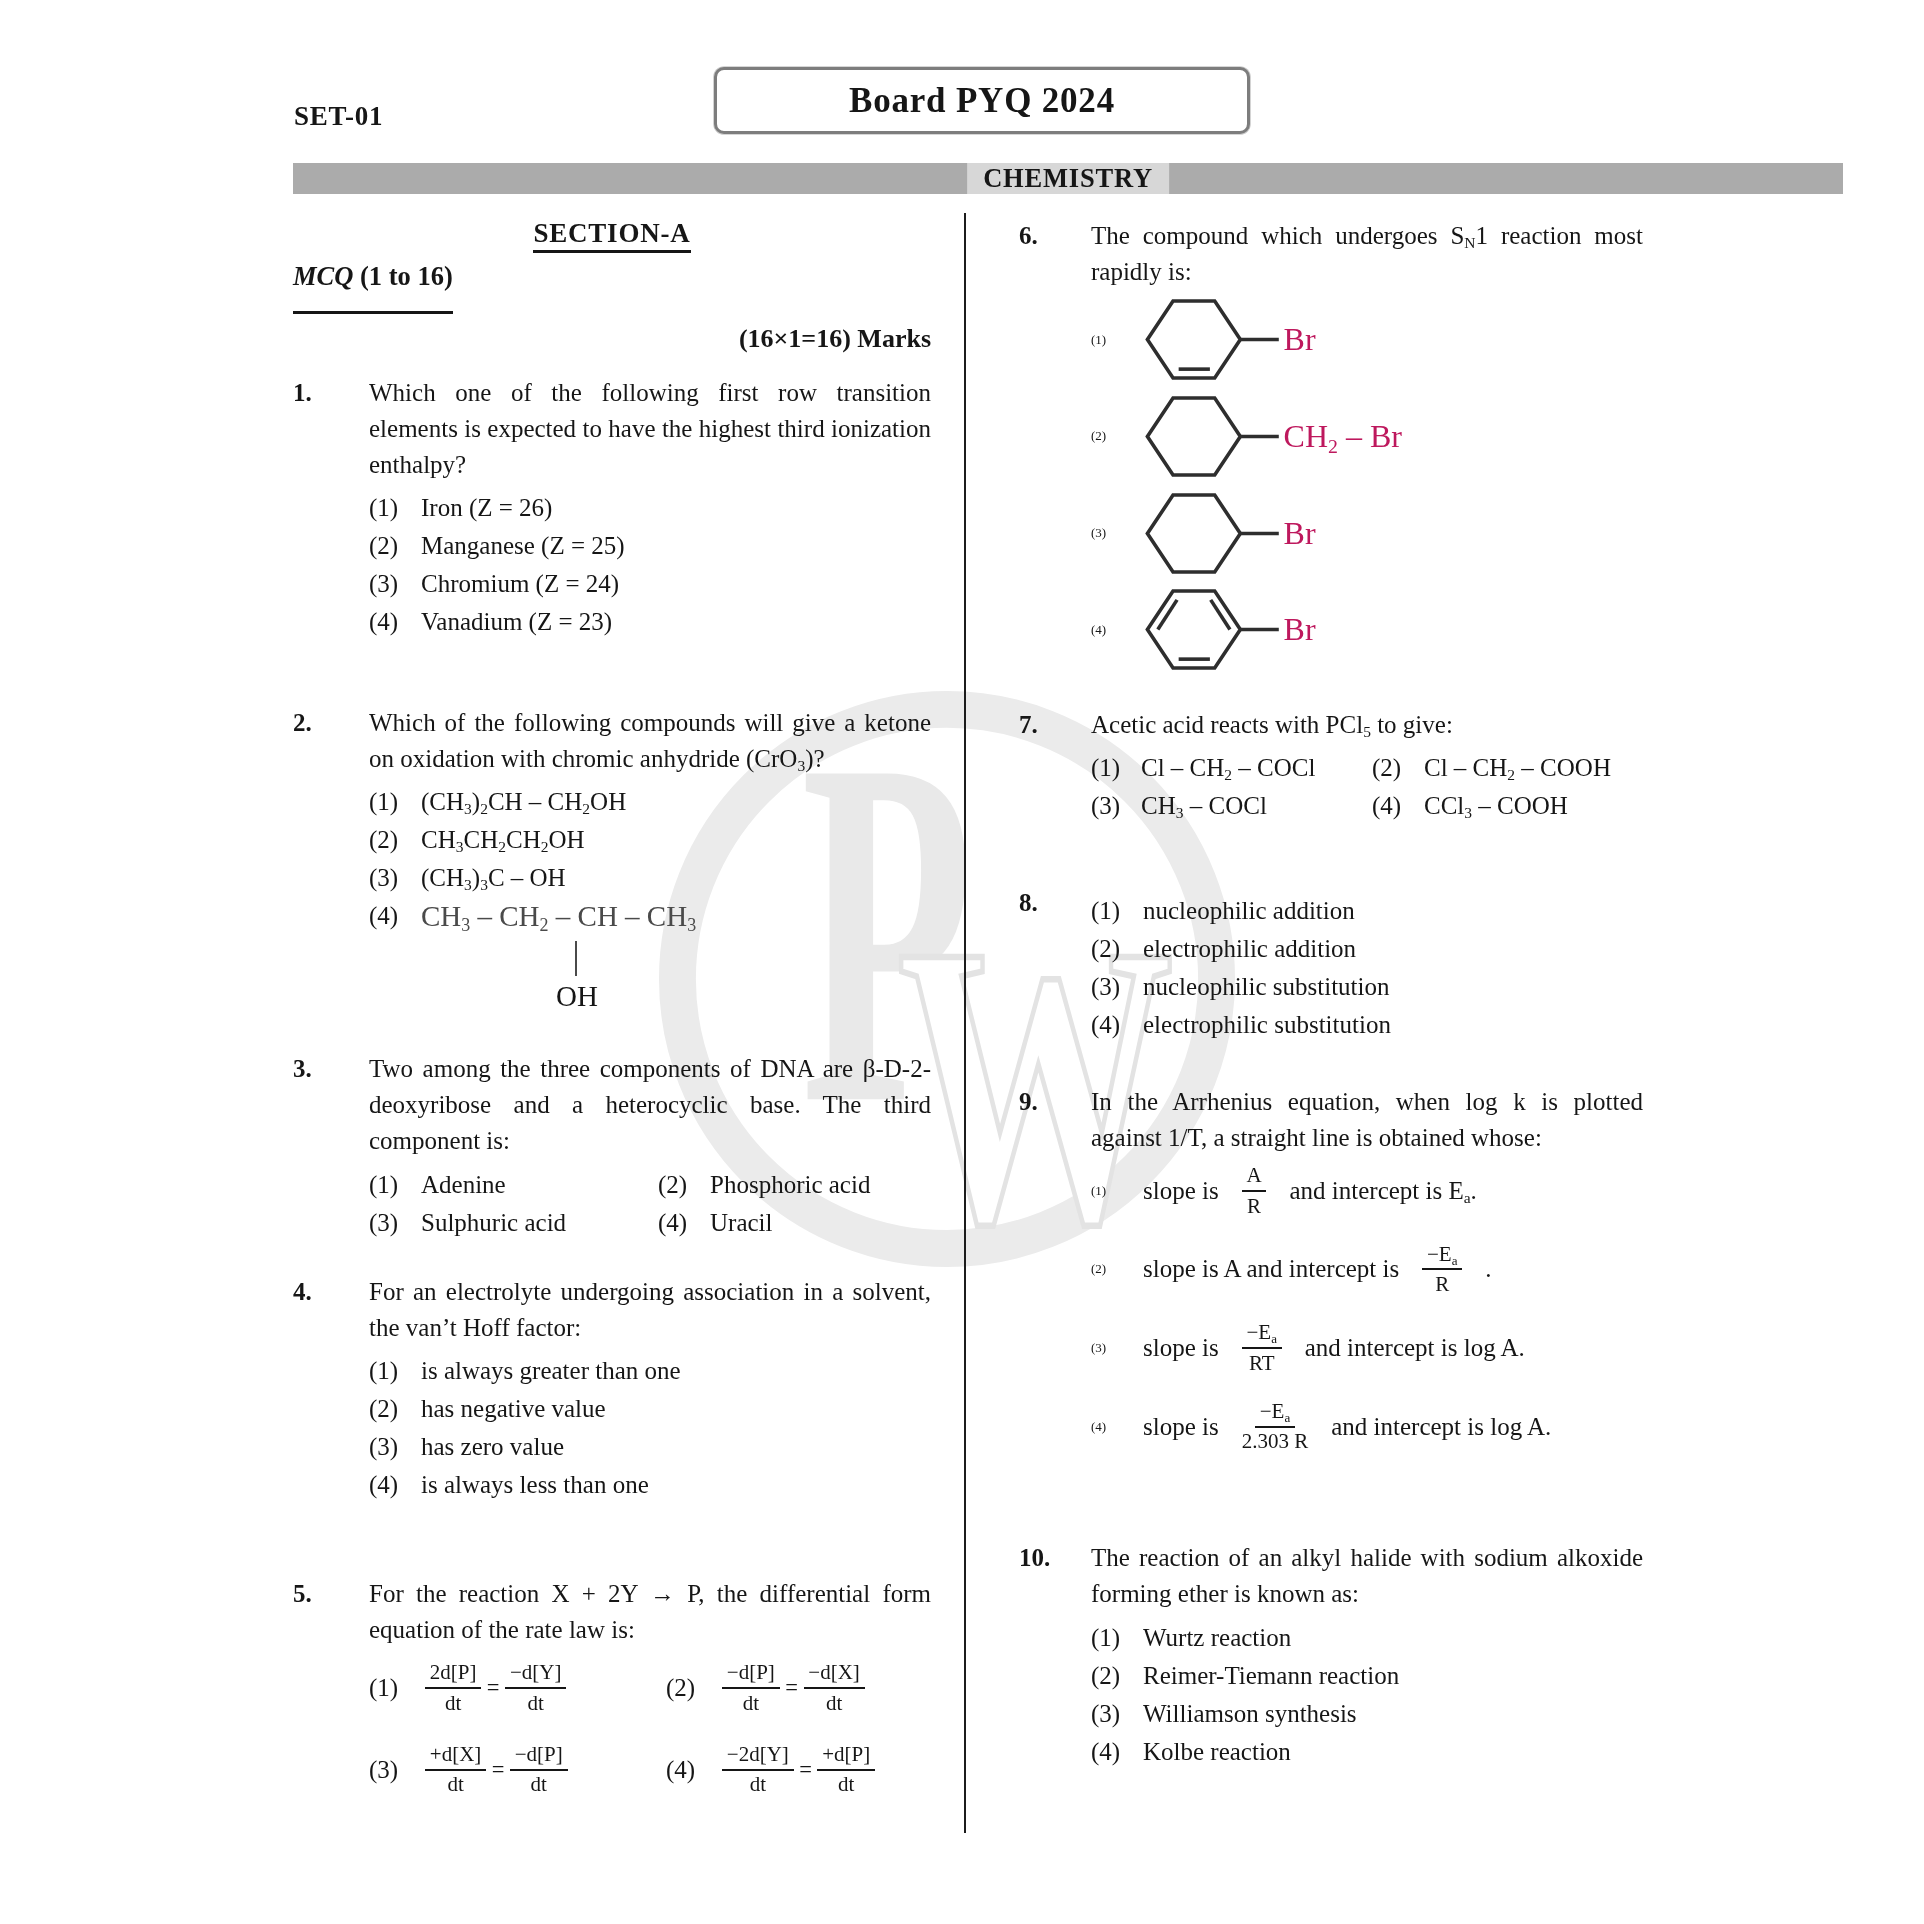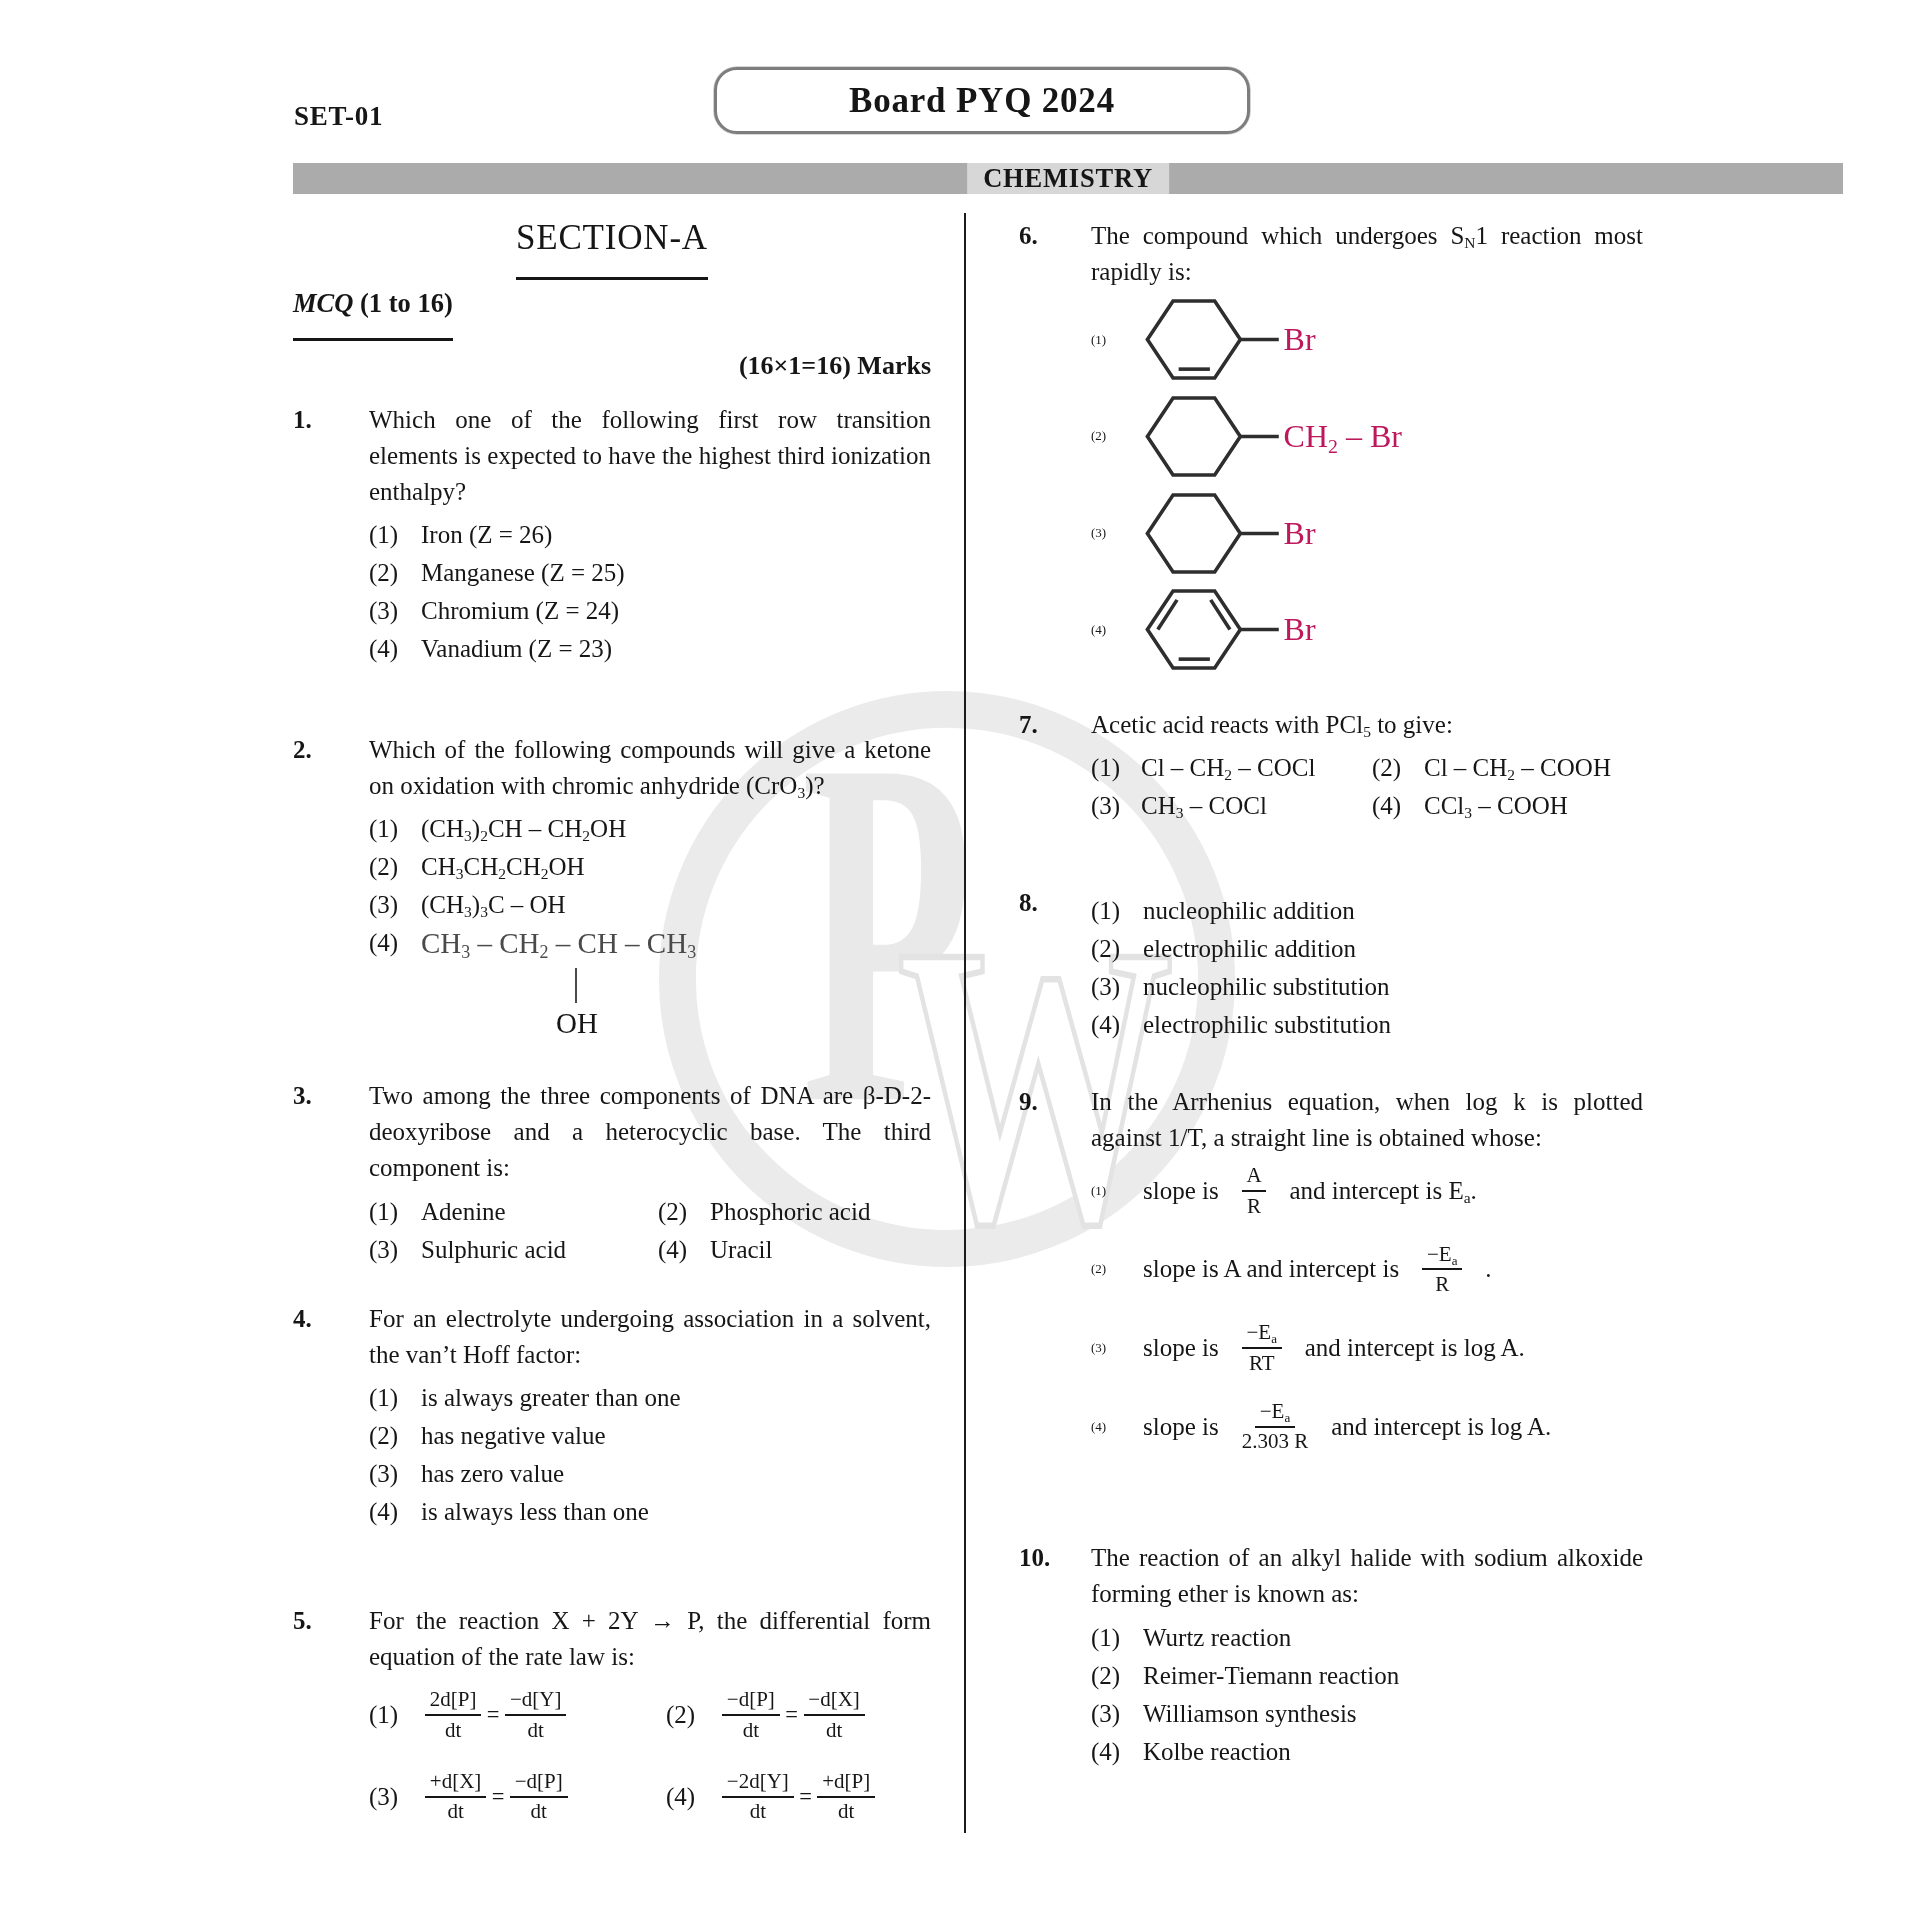--- a/index.html
+++ b/index.html
@@ -7,21 +7,21 @@
   body {
     width:1925px; height:1925px; position:relative; overflow:hidden;
     font-family:"Liberation Serif", serif; color:#161616;
   }
   .page { position:absolute; inset:0; }
 
   
   .set-label { position:absolute; left:294px; top:101px; font-size:27px; font-weight:bold; letter-spacing:0.8px; }
   .badge {
     position:absolute; left:714px; top:67px; width:536px; height:67px;
-    border:3.2px solid #7d7d7d; border-radius:23px; background:#ffffff;
+    border:3.2px solid #7d7d7d; border-radius:10px; background:#ffffff;
     display:flex; align-items:center; justify-content:center;
     font-size:35px; font-weight:bold; letter-spacing:0.8px;
     box-shadow:0 0 0 0.8px #c9c9c9;
   }
   .subject-bar { position:absolute; left:293px; top:163px; width:1550px; height:30.5px; background:#ababab; }
   .subject-chip {
     position:absolute; left:50%; transform:translateX(-50%); top:0; height:30.5px;
     background:#d7d7d7; padding:0 16px; display:flex; align-items:center;
     font-size:26.5px; font-weight:bold; letter-spacing:0.8px;
   }
@@ -30,22 +30,22 @@
   .watermark { position:absolute; left:594px; top:634px; width:706px; height:706px; z-index:0; }
 
   
   .divider { position:absolute; left:964px; top:213px; width:2.4px; height:1620px; background:#1c1c1c; }
   .col { position:absolute; top:218px; z-index:1; }
   .col-left  { left:293px; width:638px; }
   .col-right { left:1019px; width:624px; }
 
   .section-title-wrap { text-align:center; margin-bottom:8px; }
   .section-title {
-    display:inline-block; font-size:35px; font-weight:normal;
-    border-bottom:3.2px solid #161616; padding-bottom:19px; letter-spacing:0.8px;
+    display:inline-block; font-size:27px; font-weight:bold;
+    border-bottom:3.2px solid #161616; padding-bottom:1px; letter-spacing:0.8px;
   }
   .mcq-head { font-size:26.5px; font-weight:bold; border-bottom:3.2px solid #161616; display:inline-block; padding-bottom:19px; }
   .mcq-italic { font-style:italic; }
   .marks-note { text-align:right; font-size:26px; font-weight:bold; margin-top:9.6px; margin-bottom:21px; }
 
   
   .q { display:grid; grid-template-columns:76px 1fr; align-items:start; position:relative; z-index:1; }
   .col-right .q { grid-template-columns:72px 1fr; }
   .qno { font-weight:bold; font-size:25px; line-height:36px; }
   .qtext { font-size:25px; line-height:36px; text-align:justify; }

